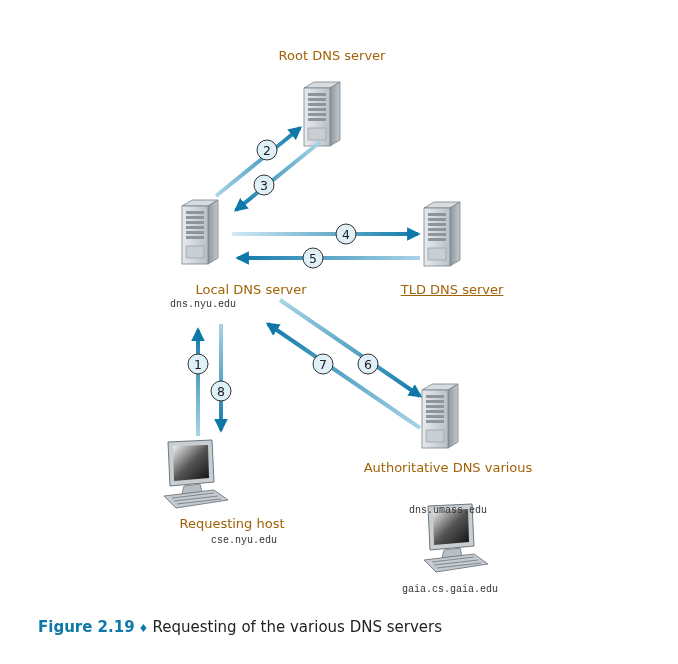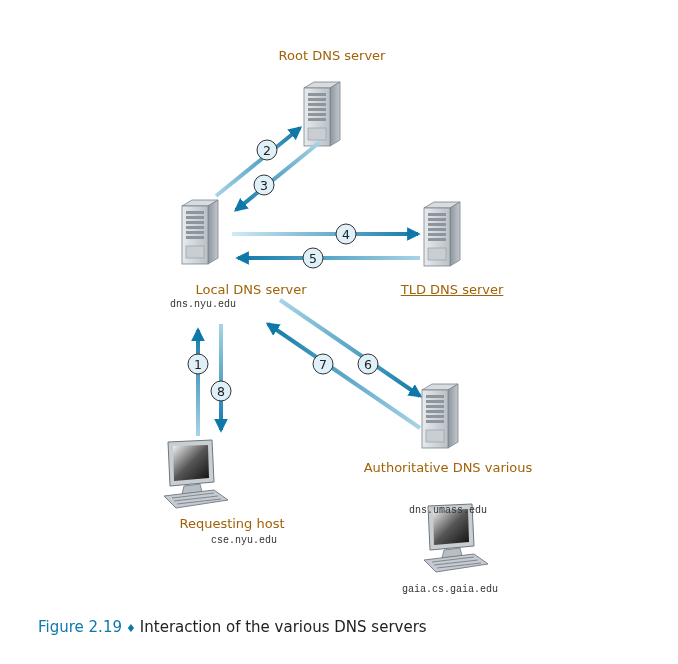--- a/index.html
+++ b/index.html
@@ -1,21 +1,21 @@
 <!DOCTYPE html>
 <html><head>
 <meta charset="utf-8">
 <style>
   html, body { margin: 0; padding: 0; background: #ffffff; }
   body { width: 678px; height: 664px; position: relative; overflow: hidden; font-family: "DejaVu Sans", sans-serif; }
   #diagram { position: absolute; left: 0; top: 0; width: 678px; height: 664px; }
   .lbl { position: absolute; font-family: "DejaVu Sans", sans-serif; font-size: 13px; color: #a16207; white-space: nowrap; transform: translateX(-50%); }
   .mono { position: absolute; font-family: "Liberation Mono", monospace; font-size: 10px; color: #333; white-space: nowrap; transform: translateX(-50%); }
   .caption { position: absolute; left: 38px; top: 618px; font-size: 15px; color: #222; white-space: nowrap; }
-  .caption .fig { color: #0e78a8; font-weight: normal; }
+  .caption .fig { color: #0e78a8; font-weight: bold; }
   .caption .dia { color: #0e78a8; font-size: 11px; margin: 0 4px; }
   .badge-text { font-family: "DejaVu Sans", sans-serif; font-size: 12.5px; fill: #222; }
 </style>
 </head>
 <body>
 
 <svg id="diagram" viewBox="0 0 678 664" xmlns="http://www.w3.org/2000/svg">
   <defs>
     <linearGradient id="srvFront" x1="0" x2="1" y1="0" y2="0">
       <stop offset="0" stop-color="#e8ebee"></stop>
@@ -132,14 +132,14 @@
 <div class="lbl" style="left:203px; top:282px;margin-left:48px;">Local DNS server</div>
 <div class="mono" style="left:203px; top:299px;">dns.nyu.edu</div>
 <div class="lbl" style="left:452px; top:282px;text-decoration:underline;">TLD DNS server</div>
 <div class="lbl" style="left:448px; top:460px;">Authoritative DNS various</div>
 <div class="mono" style="left:448px; top:505px;">dns.umass.edu</div>
 <div class="lbl" style="left:232px; top:516px;">Requesting host</div>
 <div class="mono" style="left:215px; top:535px;margin-left:29px;">cse.nyu.edu</div>
 <div class="mono" style="left:450px; top:584px;">gaia.cs.gaia.edu</div>
 
 <div class="caption">
-  <span class="fig">Figure 2.19</span><span class="dia">♦</span><span>Interaction of the various DNS servers</span>
+  <span class="fig">Figure 2.19</span><span class="dia">♦</span><span>Requesting of the various DNS servers</span>
 </div>
 
 </body></html>

